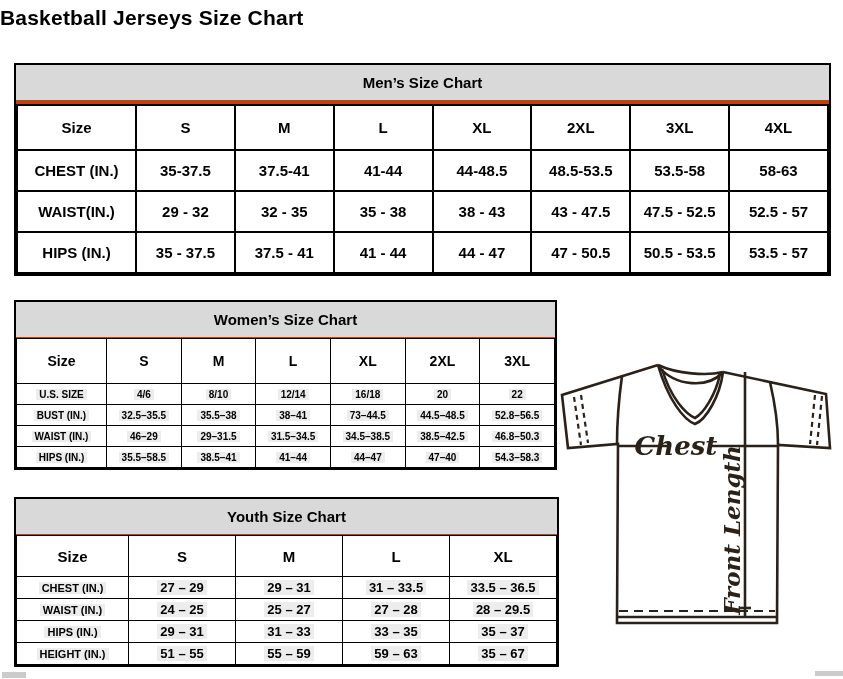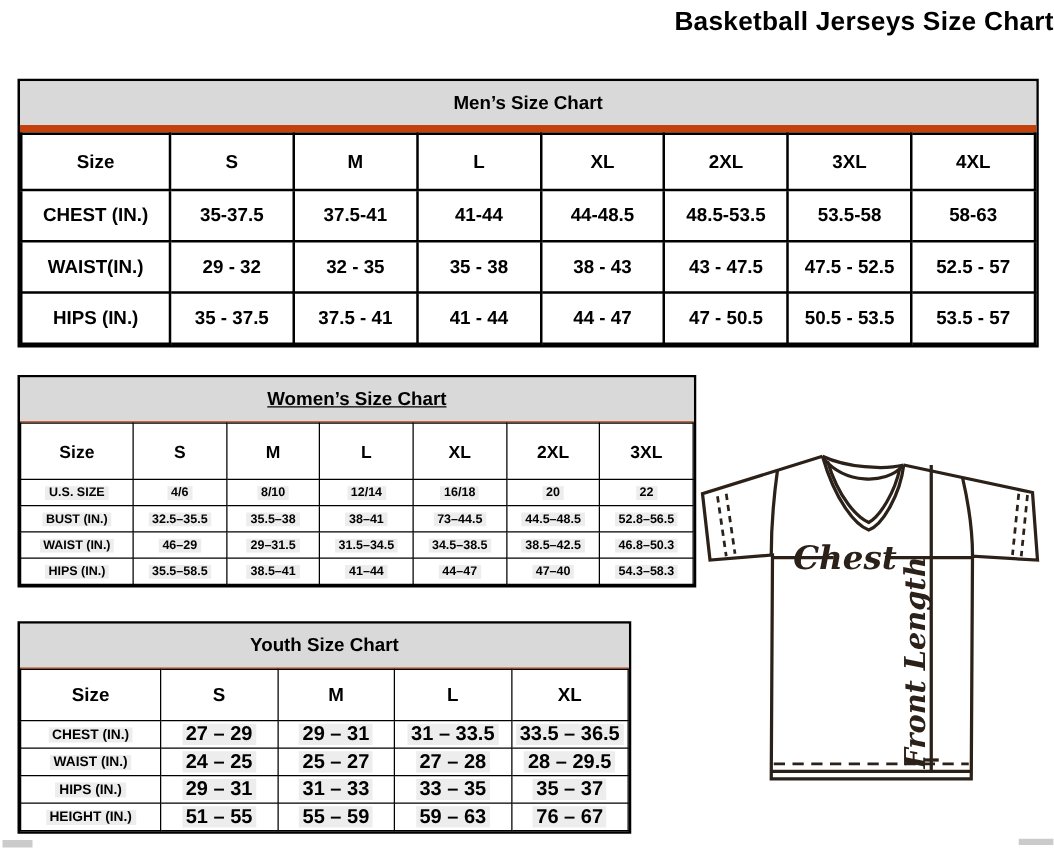--- a/index.html
+++ b/index.html
@@ -1,54 +1,54 @@
 <!DOCTYPE html>
 <html><head>
 <meta charset="utf-8">
 <style>
   html,body{margin:0;padding:0;background:#fff;}
   .page{position:relative;width:843px;height:679px;background:#fff;overflow:hidden;
         font-family:"Liberation Sans",sans-serif;color:#000;}
-  .title{position:absolute;top:6px;left:0;width:100%;text-align:right;
+  .title{position:absolute;top:6px;left:0;width:100%;text-align:left;
          font-size:21px;font-weight:bold;letter-spacing:0.2px;}
   .chart{position:absolute;border:2px solid #000;box-sizing:border-box;background:#fff;}
   .band{background:#d9d9d9;text-align:center;font-weight:bold;font-size:15px;
-        border-bottom:6px solid #c2410c;display:flex;align-items:center;justify-content:center;}
+        border-bottom:4px solid #c2410c;display:flex;align-items:center;justify-content:center;}
   table{border-collapse:collapse;width:100%;table-layout:fixed;}
   th,td{border:2px solid #000;text-align:center;font-weight:bold;padding:0;overflow:hidden;white-space:nowrap;}
 
   
   .mens{left:14px;top:63px;width:817px;}
   .mens .band{height:35px;}
   .mens th,.mens td{font-size:15px;}
   .mens th:first-child{width:117px;}
   .mens tr.hdr{height:45px;}
   .mens tr.row{height:41px;}
 
   
   .womens{left:14px;top:300px;width:543px;}
-  .womens .band{height:35px;border-bottom-width:1px;text-decoration:underline;}
+  .womens .band{height:35px;border-bottom-width:1px;}
   .womens th,.womens td{border-width:1px;}
   .womens th{font-size:14px;width:auto;}
   .womens th:first-child{width:89px;}
   .womens tr.hdr{height:45px;}
   .womens tr.row{height:21px;}
   .womens td.lbl{font-size:10px;}
   .womens td.val{font-size:10px;}
 
   
-  .youth{left:14px;top:497px;width:491px;}
+  .youth{left:14px;top:497px;width:545px;}
   .youth .band{height:35px;border-bottom-width:1px;}
   .youth th,.youth td{border-width:1px;}
   .youth th{font-size:15px;}
   .youth th:first-child{width:111px;}
   .youth tr.hdr{height:41px;}
   .youth tr.row{height:22px;}
   .youth td.lbl{font-size:11px;}
-  .youth td.val{font-size:16px;}
+  .youth td.val{font-size:13px;}
 
   .hl{background:#ededed;padding:0 3px;}
 
   
   .jersey{position:absolute;left:552px;top:360px;width:292px;height:300px;}
   .jersey svg{display:block;width:100%;height:100%;}
   .jersey text{font-family:"DejaVu Serif","Liberation Serif",serif;
                font-style:italic;font-weight:bold;fill:#2b2119;}
 
   .scroll-frag{position:absolute;background:#cbcbcb;}
@@ -193,21 +193,21 @@
             <td class="val"><span class="hl">29 – 31</span></td>
             <td class="val"><span class="hl">31 – 33</span></td>
             <td class="val"><span class="hl">33 – 35</span></td>
             <td class="val"><span class="hl">35 – 37</span></td>
           </tr>
           <tr class="row">
             <td class="lbl"><span class="hl">HEIGHT (IN.)</span></td>
             <td class="val"><span class="hl">51 – 55</span></td>
             <td class="val"><span class="hl">55 – 59</span></td>
             <td class="val"><span class="hl">59 – 63</span></td>
-            <td class="val"><span class="hl">76 – 67</span></td>
+            <td class="val"><span class="hl">35 – 67</span></td>
           </tr>
         </tbody>
       </table>
   </section>
 
   <div class="jersey">
     <svg viewBox="0 0 292 300">
       <g stroke="#2b2119" stroke-width="2.6" fill="none" stroke-linejoin="miter">
 
         <path d="M 106 5 L 10 35 L 16 88 L 66 84 L 65 263 L 225 263 L 226 85 L 278 88 L 274 34 L 171 12"></path>

